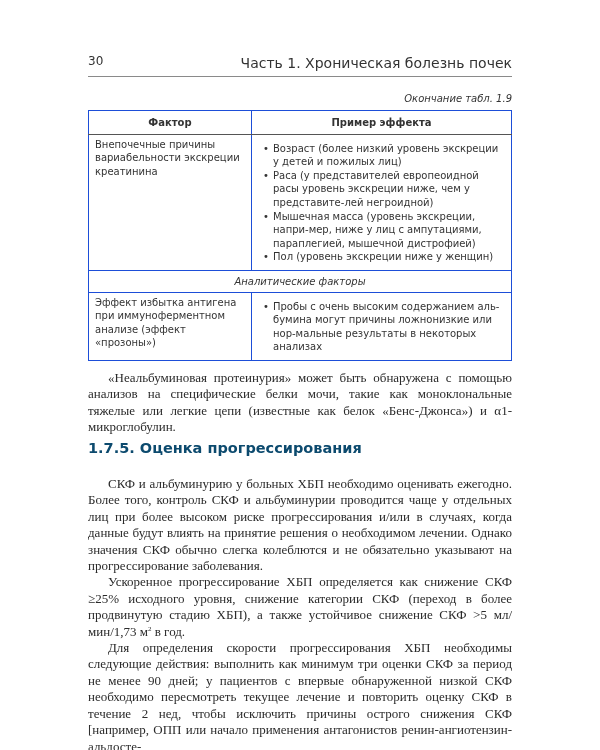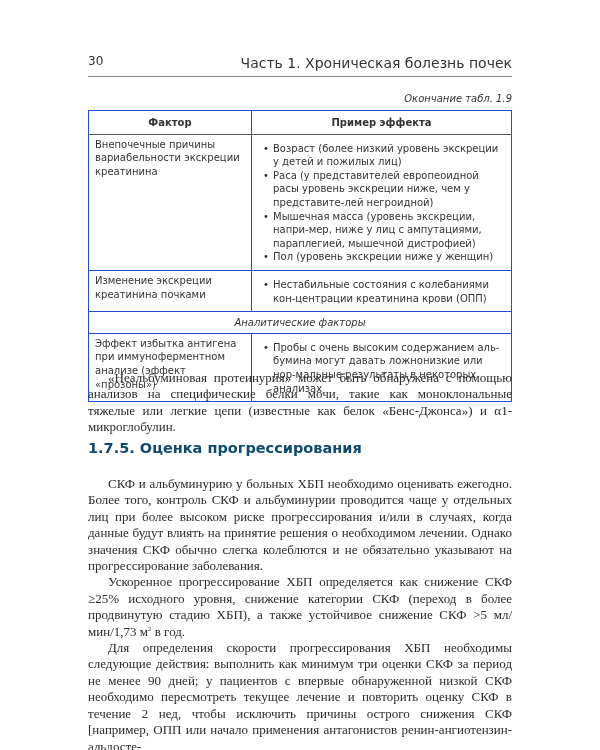--- a/index.html
+++ b/index.html
@@ -65,35 +65,27 @@
         <td>
           <ul class="bul">
             <li>Возраст (более низкий уровень экскреции у детей и пожилых лиц)</li>
             <li>Раса (у представителей европеоидной расы уровень экскреции ниже, чем у представите-лей негроидной)</li>
             <li>Мышечная масса (уровень экскреции, напри-мер, ниже у лиц с ампутациями, параплегией, мышечной дистрофией)</li>
             <li>Пол (уровень экскреции ниже у женщин)</li>
           </ul>
         </td>
       </tr>
       <tr>
-        <td class="c1">Изменение экскреции креатинина почками</td>
-        <td>
-          <ul class="bul">
-            <li>Нестабильные состояния с колебаниями кон-центрации креатинина крови (ОПП)</li>
-          </ul>
-        </td>
-      </tr>
-      <tr>
         <td class="group" colspan="2">Аналитические факторы</td>
       </tr>
       <tr>
         <td class="c1">Эффект избытка антигена при иммуноферментном анализе (эффект «прозоны»)</td>
         <td>
           <ul class="bul">
-            <li>Пробы с очень высоким содержанием аль-бумина могут давать ложнонизкие или нор-мальные результаты в некоторых анализах</li>
+            <li>Пробы с очень высоким содержанием аль-бумина могут причины ложнонизкие или нор-мальные результаты в некоторых анализах</li>
           </ul>
         </td>
       </tr>
     </tbody>
   </table>
 
   <div class="body-text p1">
     <p>«Неальбуминовая протеинурия» может быть обнаружена с помощью анализов на специфические белки мочи, такие как моноклональные тяжелые или легкие цепи (известные как белок «Бенс-Джонса») и α1-микроглобулин.</p>
   </div>
 

